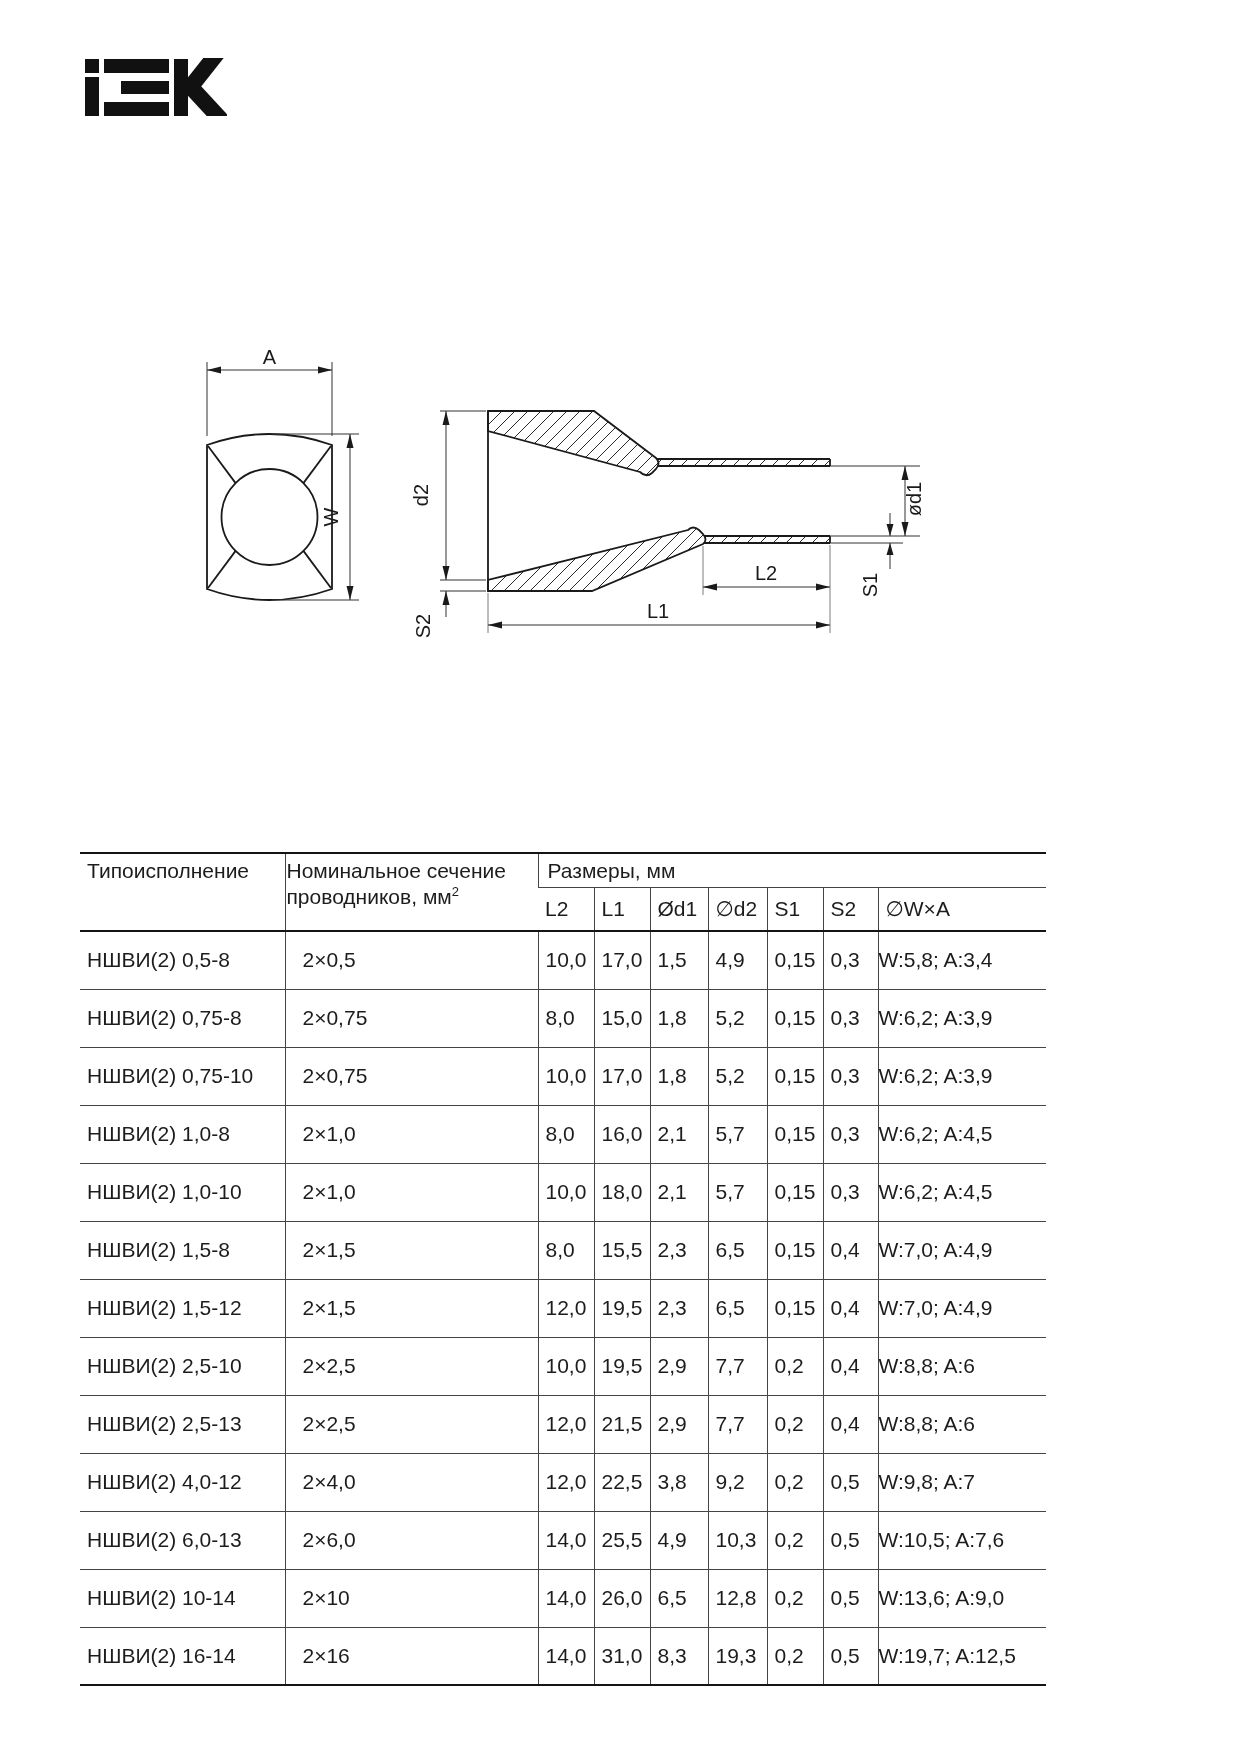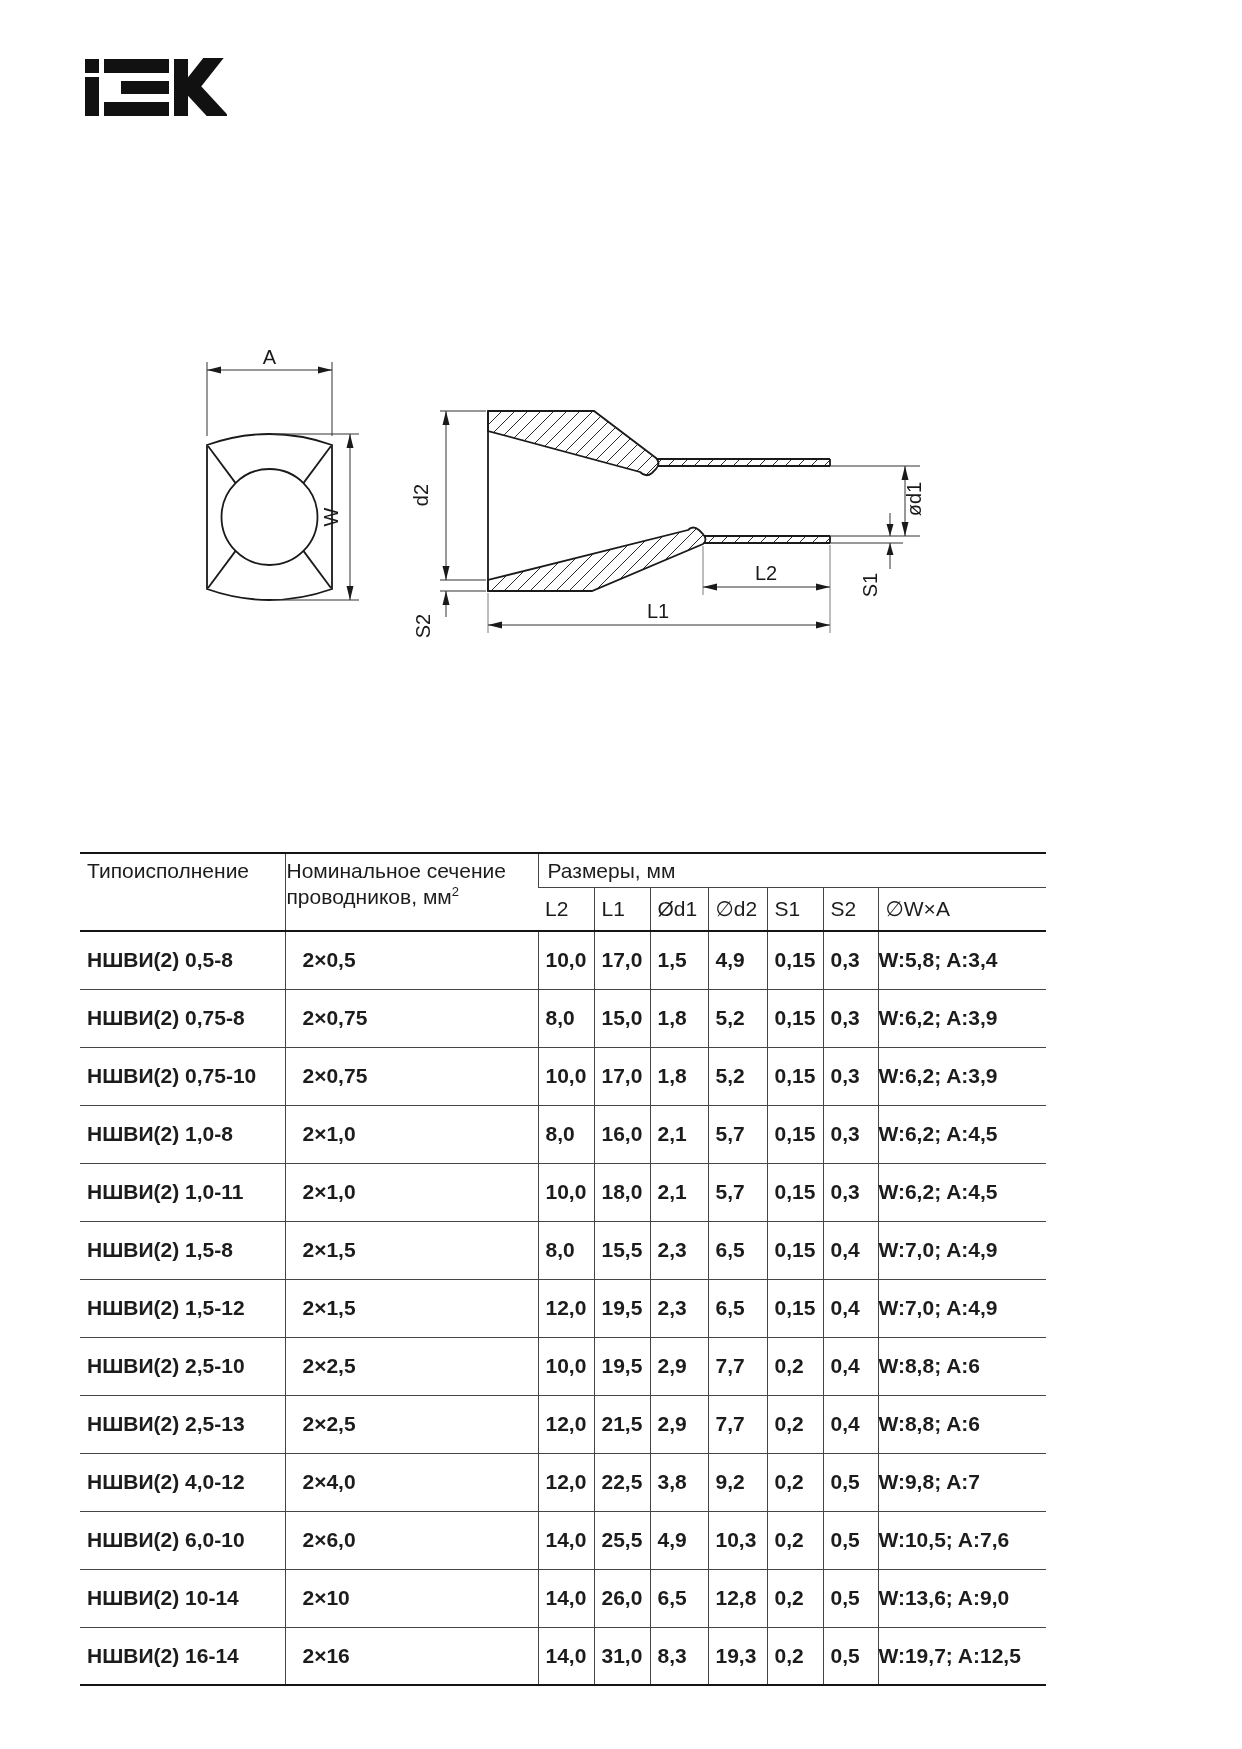--- a/index.html
+++ b/index.html
@@ -23,21 +23,21 @@
   .spec-table th.h-section{padding-left:1px;line-height:1.18;}
   .spec-table th.h-sizes{padding-left:9px;}
   .spec-table thead tr.subrow th{vertical-align:middle;padding-top:0;}
   .spec-table{border-top:2.5px solid #141414;border-bottom:2.5px solid #141414;}
   .spec-table th,.spec-table td{border-left:1.6px solid #454545;}
   .spec-table th:first-child,.spec-table td:first-child{border-left:none;}
   .spec-table th.h-sizes{border-bottom:1.6px solid #454545;}
   .spec-table th.h-type,.spec-table th.h-section{border-bottom:2.5px solid #141414;}
   .spec-table thead tr.subrow th{border-bottom:2.5px solid #141414;}
   .spec-table td{border-top:1.6px solid #454545;vertical-align:middle;padding:0 3px 0 7px;}
-  .spec-table tbody tr{height:58px;font-weight:bold;}
+  .spec-table tbody tr{height:58px;}
   .spec-table tr.hrow1{height:34px;margin-left:28px;}
   .spec-table tr.subrow{height:44px;}
   .spec-table td.c1{padding-left:17px;}
   .spec-table td.c8{padding-left:0;}
   sup{font-size:13px;}
   
   .caption{position:absolute;left:82px;top:1520px;font-size:25px;color:#1d1d1d;}
 </style>
 </head>
 <body>
@@ -219,21 +219,21 @@
           <td class="c1">2×1,0</td>
           <td class="c2">8,0</td>
           <td class="c3">16,0</td>
           <td class="c4">2,1</td>
           <td class="c5">5,7</td>
           <td class="c6">0,15</td>
           <td class="c7">0,3</td>
           <td class="c8">W:6,2; A:4,5</td>
         </tr>
         <tr>
-          <td class="c0">НШВИ(2) 1,0-11</td>
+          <td class="c0">НШВИ(2) 1,0-10</td>
           <td class="c1">2×1,0</td>
           <td class="c2">10,0</td>
           <td class="c3">18,0</td>
           <td class="c4">2,1</td>
           <td class="c5">5,7</td>
           <td class="c6">0,15</td>
           <td class="c7">0,3</td>
           <td class="c8">W:6,2; A:4,5</td>
         </tr>
         <tr>
@@ -285,21 +285,21 @@
           <td class="c1">2×4,0</td>
           <td class="c2">12,0</td>
           <td class="c3">22,5</td>
           <td class="c4">3,8</td>
           <td class="c5">9,2</td>
           <td class="c6">0,2</td>
           <td class="c7">0,5</td>
           <td class="c8">W:9,8; A:7</td>
         </tr>
         <tr>
-          <td class="c0">НШВИ(2) 6,0-10</td>
+          <td class="c0">НШВИ(2) 6,0-13</td>
           <td class="c1">2×6,0</td>
           <td class="c2">14,0</td>
           <td class="c3">25,5</td>
           <td class="c4">4,9</td>
           <td class="c5">10,3</td>
           <td class="c6">0,2</td>
           <td class="c7">0,5</td>
           <td class="c8">W:10,5; A:7,6</td>
         </tr>
         <tr>

